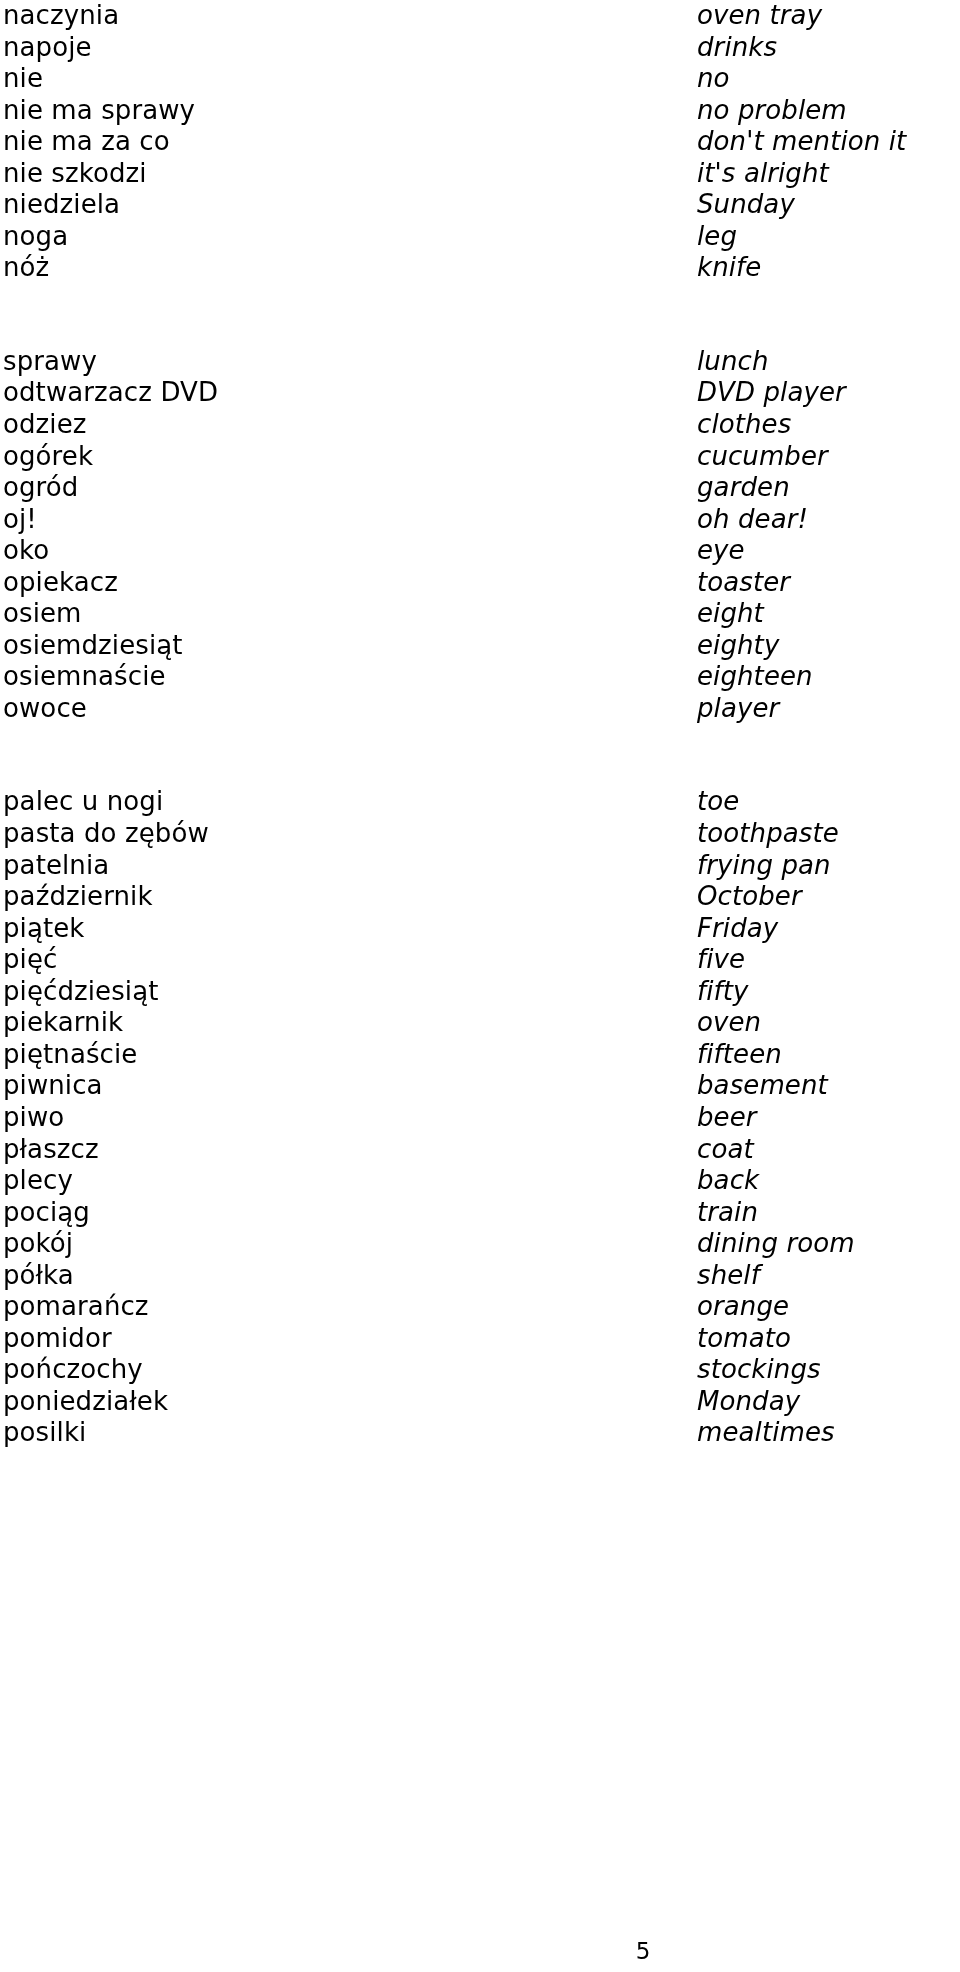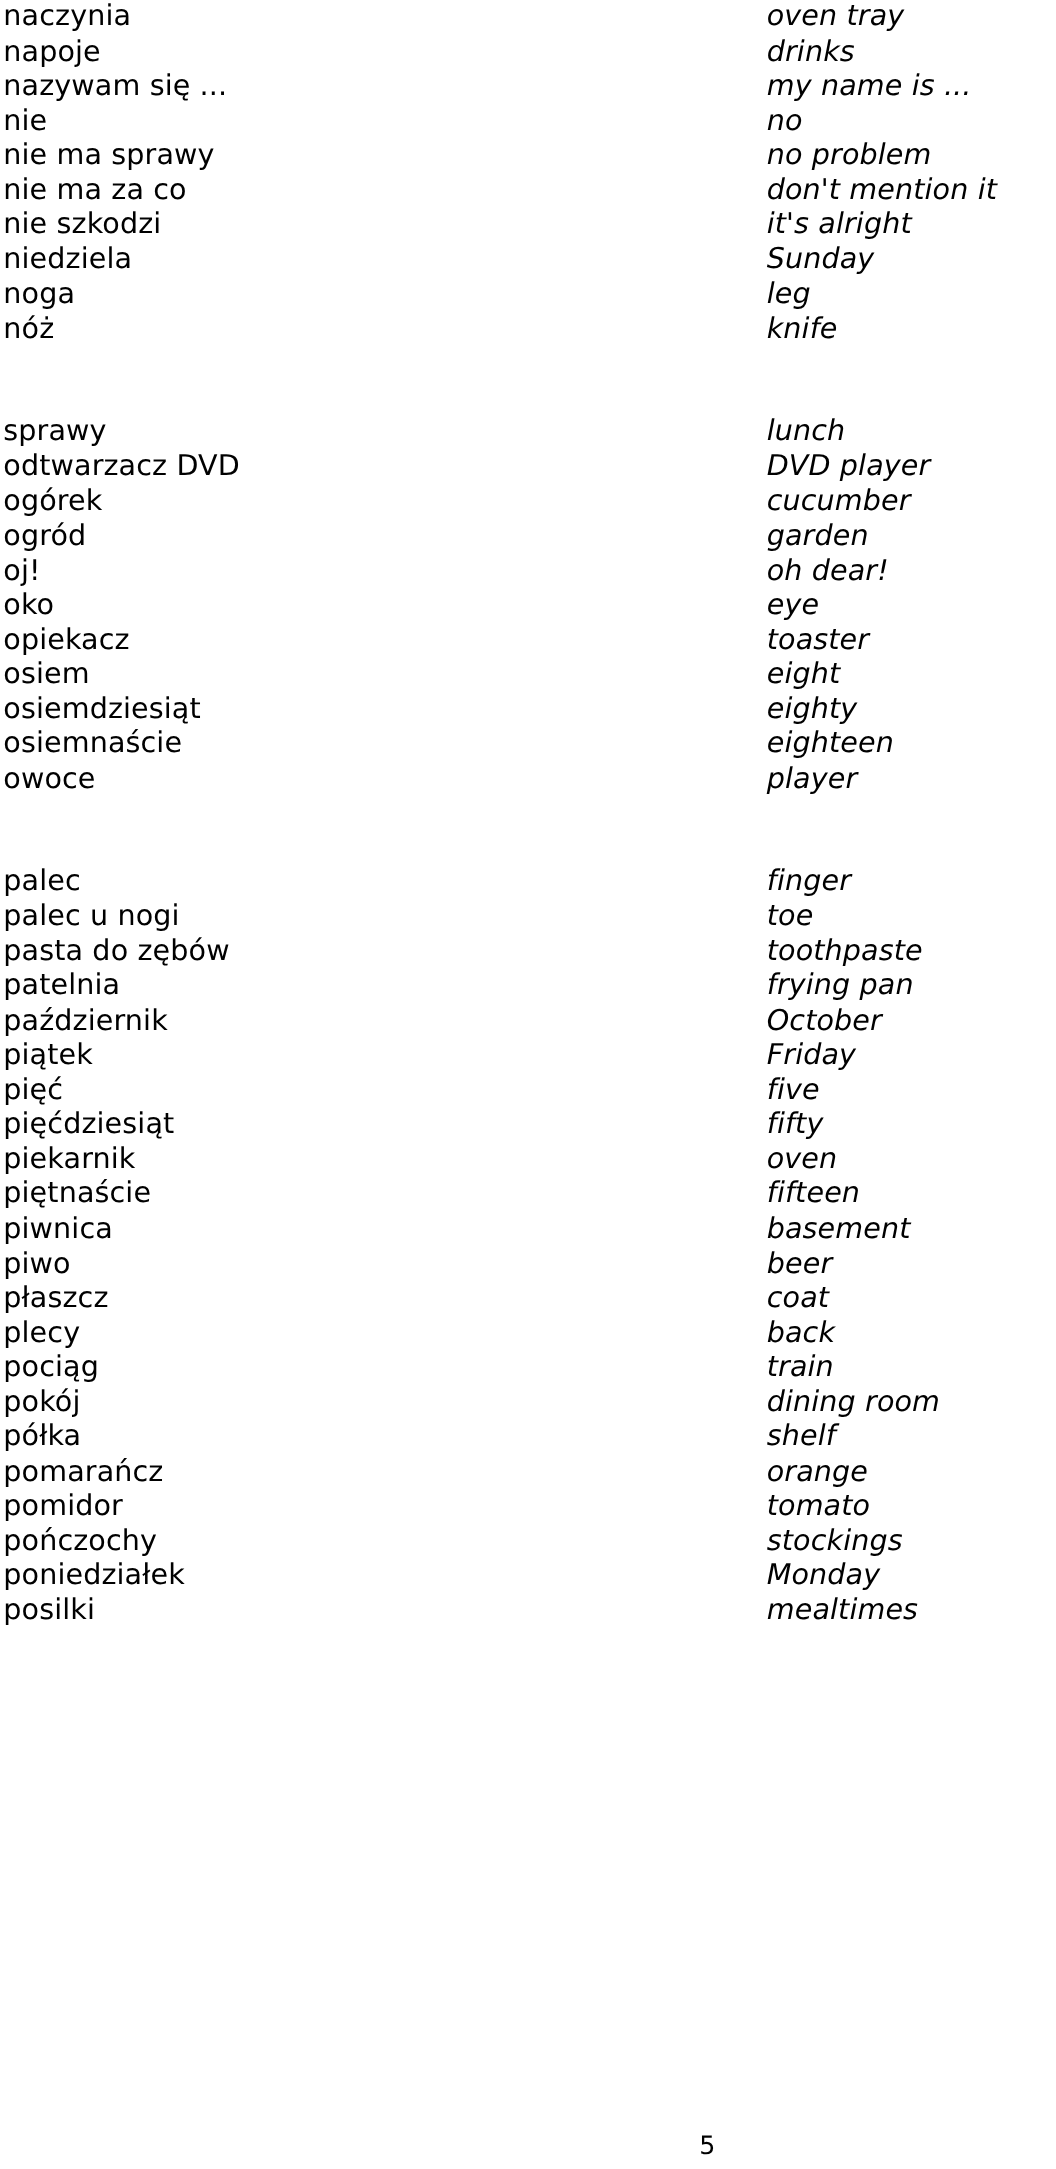--- a/index.html
+++ b/index.html
@@ -80,24 +80,20 @@
       <div class="entry-group">
         <div class="entry">
           <div class="term">naczynia</div>
           <div class="gloss">oven tray</div>
         </div>
         <div class="entry">
           <div class="term">napoje</div>
           <div class="gloss">drinks</div>
         </div>
         <div class="entry">
-          <div class="term">nazywam się ...</div>
-          <div class="gloss">my name is ...</div>
-        </div>
-        <div class="entry">
           <div class="term">nie</div>
           <div class="gloss">no</div>
         </div>
         <div class="entry">
           <div class="term">nie ma sprawy</div>
           <div class="gloss">no problem</div>
         </div>
         <div class="entry">
           <div class="term">nie ma za co</div>
           <div class="gloss">don't mention it</div>
@@ -123,20 +119,24 @@
       <div class="entry-group">
         <div class="entry">
           <div class="term">sprawy</div>
           <div class="gloss">lunch</div>
         </div>
         <div class="entry">
           <div class="term">odtwarzacz DVD</div>
           <div class="gloss">DVD player</div>
         </div>
         <div class="entry">
+          <div class="term">odziez</div>
+          <div class="gloss">clothes</div>
+        </div>
+        <div class="entry">
           <div class="term">ogórek</div>
           <div class="gloss">cucumber</div>
         </div>
         <div class="entry">
           <div class="term">ogród</div>
           <div class="gloss">garden</div>
         </div>
         <div class="entry">
           <div class="term">oj!</div>
           <div class="gloss">oh dear!</div>
@@ -161,24 +161,20 @@
           <div class="term">osiemnaście</div>
           <div class="gloss">eighteen</div>
         </div>
         <div class="entry">
           <div class="term">owoce</div>
           <div class="gloss">player</div>
         </div>
       </div>
       <div class="group-gap"></div>
       <div class="entry-group">
-        <div class="entry">
-          <div class="term">palec</div>
-          <div class="gloss">finger</div>
-        </div>
         <div class="entry">
           <div class="term">palec u nogi</div>
           <div class="gloss">toe</div>
         </div>
         <div class="entry">
           <div class="term">pasta do zębów</div>
           <div class="gloss">toothpaste</div>
         </div>
         <div class="entry">
           <div class="term">patelnia</div>

